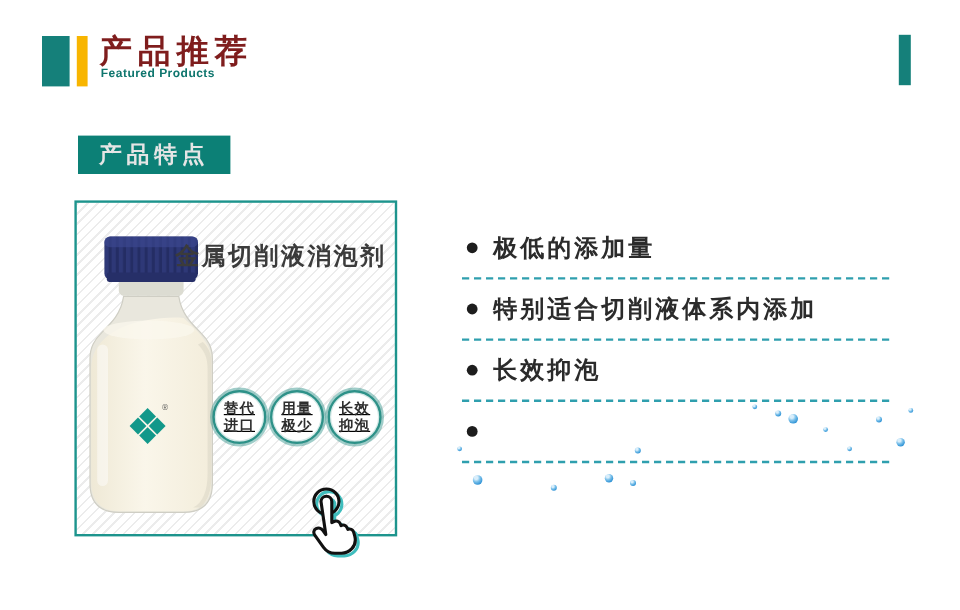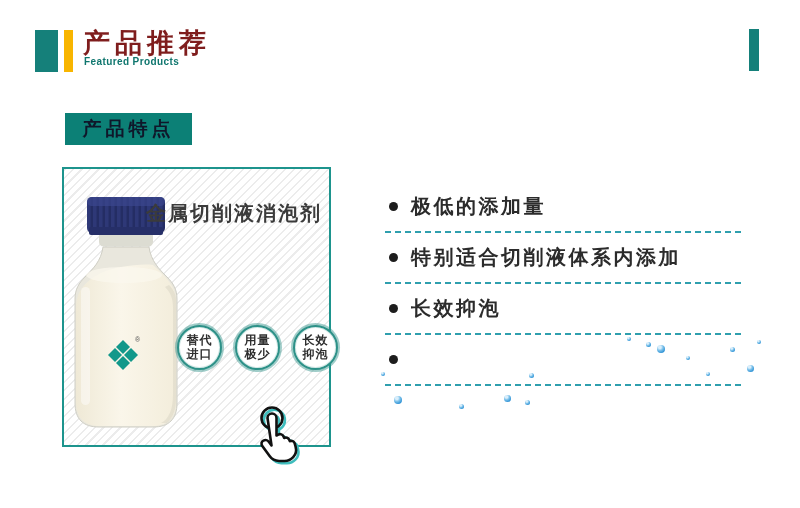--- a/index.html
+++ b/index.html
@@ -10,37 +10,37 @@
   }
   .abs{position:absolute;}
   
   .logo-bar-teal{left:35px;top:30px;width:23px;height:42px;background:#15807a;}
   .logo-bar-yellow{left:64px;top:30px;width:9px;height:42px;background:#f8b500;}
   .header-title{left:83px;top:25px;font-size:27px;font-weight:bold;color:#7f1d1d;letter-spacing:5px;}
   .header-subtitle{left:84px;top:56px;font-size:10px;font-weight:bold;color:#0f766e;letter-spacing:.4px;}
   .corner-bar{left:749px;top:29px;width:10px;height:42px;background:#15807a;}
   
   .section-banner{
-    left:65px;top:113px;width:127px;height:32px;background:#0c8076;color:#0f172a;
+    left:65px;top:113px;width:127px;height:32px;background:#0c8076;color:#e5e5e5;
     font-size:19px;font-weight:bold;letter-spacing:4px;
     display:flex;align-items:center;justify-content:center;
   }
   
   .product-card{
     left:62px;top:167px;width:269px;height:280px;box-sizing:border-box;
     border:2px solid #1d948d;
     background:repeating-linear-gradient(135deg,#ececec 0 1.5px,#ffffff 1.5px 6px);
   }
   .card-title-1,.card-title-2{
     position:absolute;left:76px;width:188px;text-align:center;
     font-size:20px;font-weight:bold;color:#3b3b3b;letter-spacing:2px;white-space:nowrap;
   }
   .card-title-1{top:31px;}
   .card-title-2{top:79px;}
-  .badges{position:absolute;left:113px;top:156px;display:flex;gap:13px;}
+  .badges{position:absolute;left:113px;top:156px;display:flex;gap:3px;text-decoration:underline;}
   .badge{
     width:41px;height:41px;border-radius:50%;background:#ffffff;
     border:2px solid #2d9188;
     box-shadow:0 0 0 2px rgba(45,145,136,.45), inset 0 0 0 1px rgba(45,145,136,.2);
     display:flex;flex-direction:column;align-items:center;justify-content:center;
     font-size:12px;font-weight:bold;color:#2e2e2e;line-height:13.5px;letter-spacing:1px;
   }
   .bottle-svg{position:absolute;left:5px;top:26px;width:114px;height:238px;}
   .hand-icon{position:absolute;left:186px;top:236px;width:62px;height:62px;}
   

